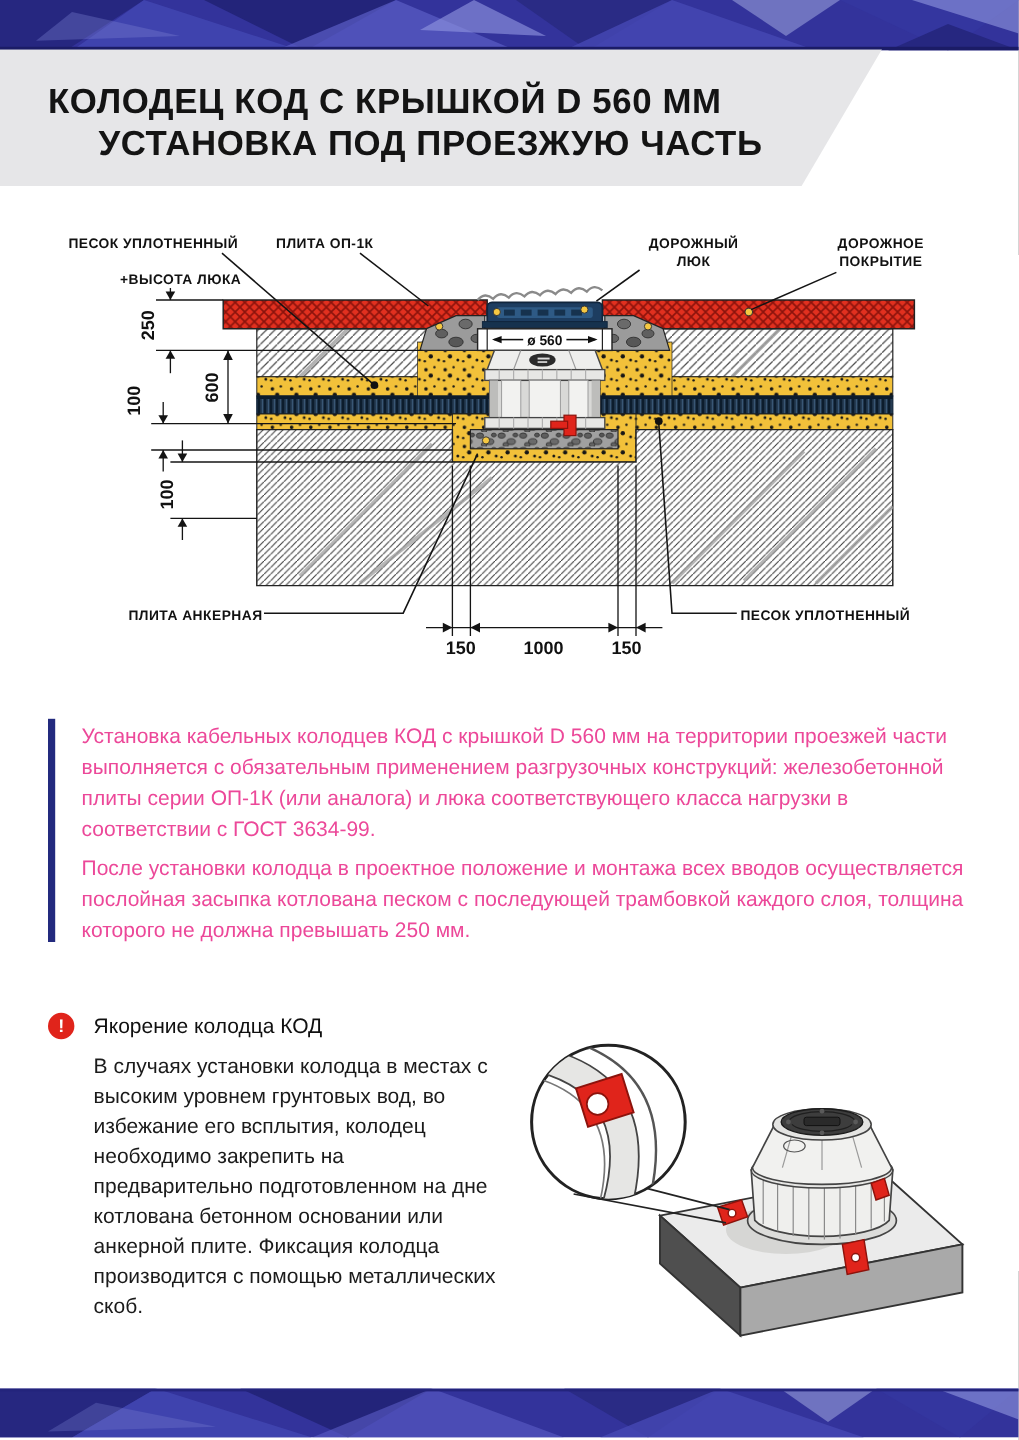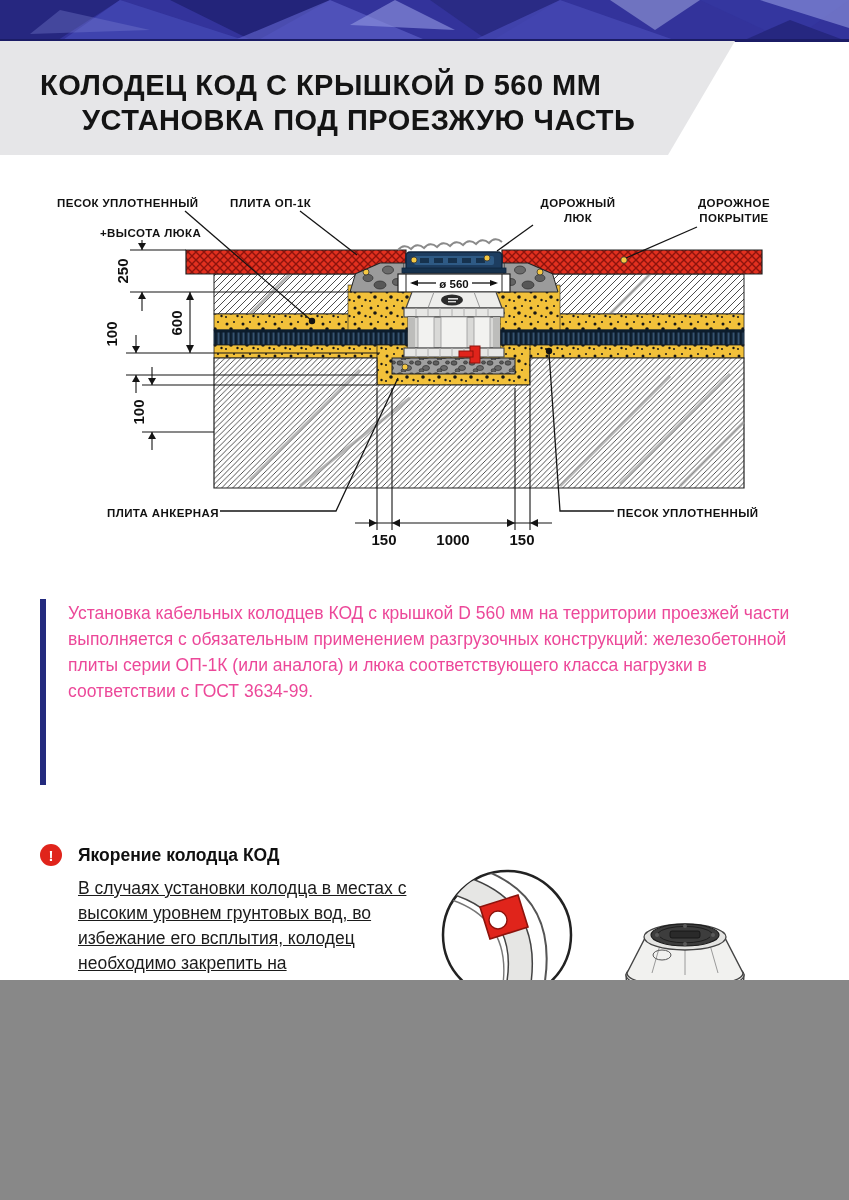--- a/index.html
+++ b/index.html
@@ -1,38 +1,38 @@
 <!DOCTYPE html>
 <html><head>
 <meta charset="utf-8">
 <style>
   html,body{margin:0;padding:0;background:#888;}
-  .page{position:relative;width:849px;height:980px;background:#ffffff;overflow:hidden;
+  .page{position:relative;width:849px;height:1200px;background:#ffffff;overflow:hidden;
         font-family:"Liberation Sans",sans-serif;margin:0 auto;}
   .abs{position:absolute;}
   svg{display:block;font-family:"Liberation Sans",sans-serif;}
   
   .band{left:0;width:849px;}
   
   .banner{left:0;top:41px;width:740px;height:114px;background:#e6e6e8;
           clip-path:polygon(0 0,735px 0,668px 100%,0 100%);}
   .title{left:40px;top:68px;width:700px;color:#141414;font-weight:bold;
          font-size:29px;line-height:35px;letter-spacing:.5px;}
   .title .l2{padding-left:6px;margin-left:36px;}
   
   .accent{left:40px;top:599px;width:6px;height:186px;background:#232a7e;}
   .para{left:68px;width:745px;font-size:17.5px;line-height:26px;color:#ec4899;}
   .p1{top:600px;}
   .p2{top:710px;}
   
   .note-icon{left:40px;top:844px;width:22px;height:22px;border-radius:50%;
              background:#e0241b;color:#fff;font-weight:bold;font-size:15px;
              display:flex;align-items:center;justify-content:center;}
-  .note-heading{left:78px;top:845px;font-size:17.5px;font-weight:bold;color:#101010;}
-  .note-body{left:78px;top:876px;width:340px;font-size:17.5px;line-height:25px;color:#1b1b1b;text-decoration:underline;}
+  .note-heading{left:78px;top:845px;font-size:17.5px;font-weight:normal;color:#101010;}
+  .note-body{left:78px;top:876px;width:340px;font-size:17.5px;line-height:25px;color:#1b1b1b;}
 </style>
 </head>
 <body>
 
 <div class="page">
 
   <svg class="abs band" style="top:0" width="849" height="42" viewBox="0 0 849 42">
     <rect width="849" height="42" fill="#33339b"></rect>
     <polygon points="0,0 120,0 55,42 0,42" fill="#262780"></polygon>
     <polygon points="120,0 250,42 60,42" fill="#4246b2" opacity="0.85"></polygon>
@@ -250,20 +250,21 @@
     </g>
     <g font-size="15" font-weight="bold" fill="#111">
       <text x="384" y="545" text-anchor="middle">150</text>
       <text x="453" y="545" text-anchor="middle">1000</text>
       <text x="522" y="545" text-anchor="middle">150</text>
     </g>
   </svg>
 
   <div class="abs accent"></div>
   <div class="abs para p1">Установка кабельных колодцев КОД с крышкой D 560 мм на территории проезжей части выполняется с обязательным применением разгрузочных конструкций: железобетонной плиты серии ОП-1К (или аналога) и люка соответствующего класса нагрузки в соответствии с ГОСТ 3634-99.</div>
+  <div class="abs para p2">После установки колодца в проектное положение и монтажа всех вводов осуществляется послойная засыпка котлована песком с последующей трамбовкой каждого слоя, толщина которого не должна превышать 250 мм.</div>
 
   <div class="abs note-icon">
     <span>!</span>
   </div>
   <div class="abs note-heading">Якорение колодца КОД</div>
   <div class="abs note-body">В случаях установки колодца в местах с высоким уровнем грунтовых вод, во избежание его всплытия, колодец необходимо закрепить на предварительно подготовленном на дне котлована бетонном основании или анкерной плите. Фиксация колодца производится с помощью металлических скоб.</div>
 
   <svg class="abs" style="left:430px;top:845px" width="400" height="290" viewBox="0 0 400 290">
     <defs>
       <clipPath id="calloutClip">

